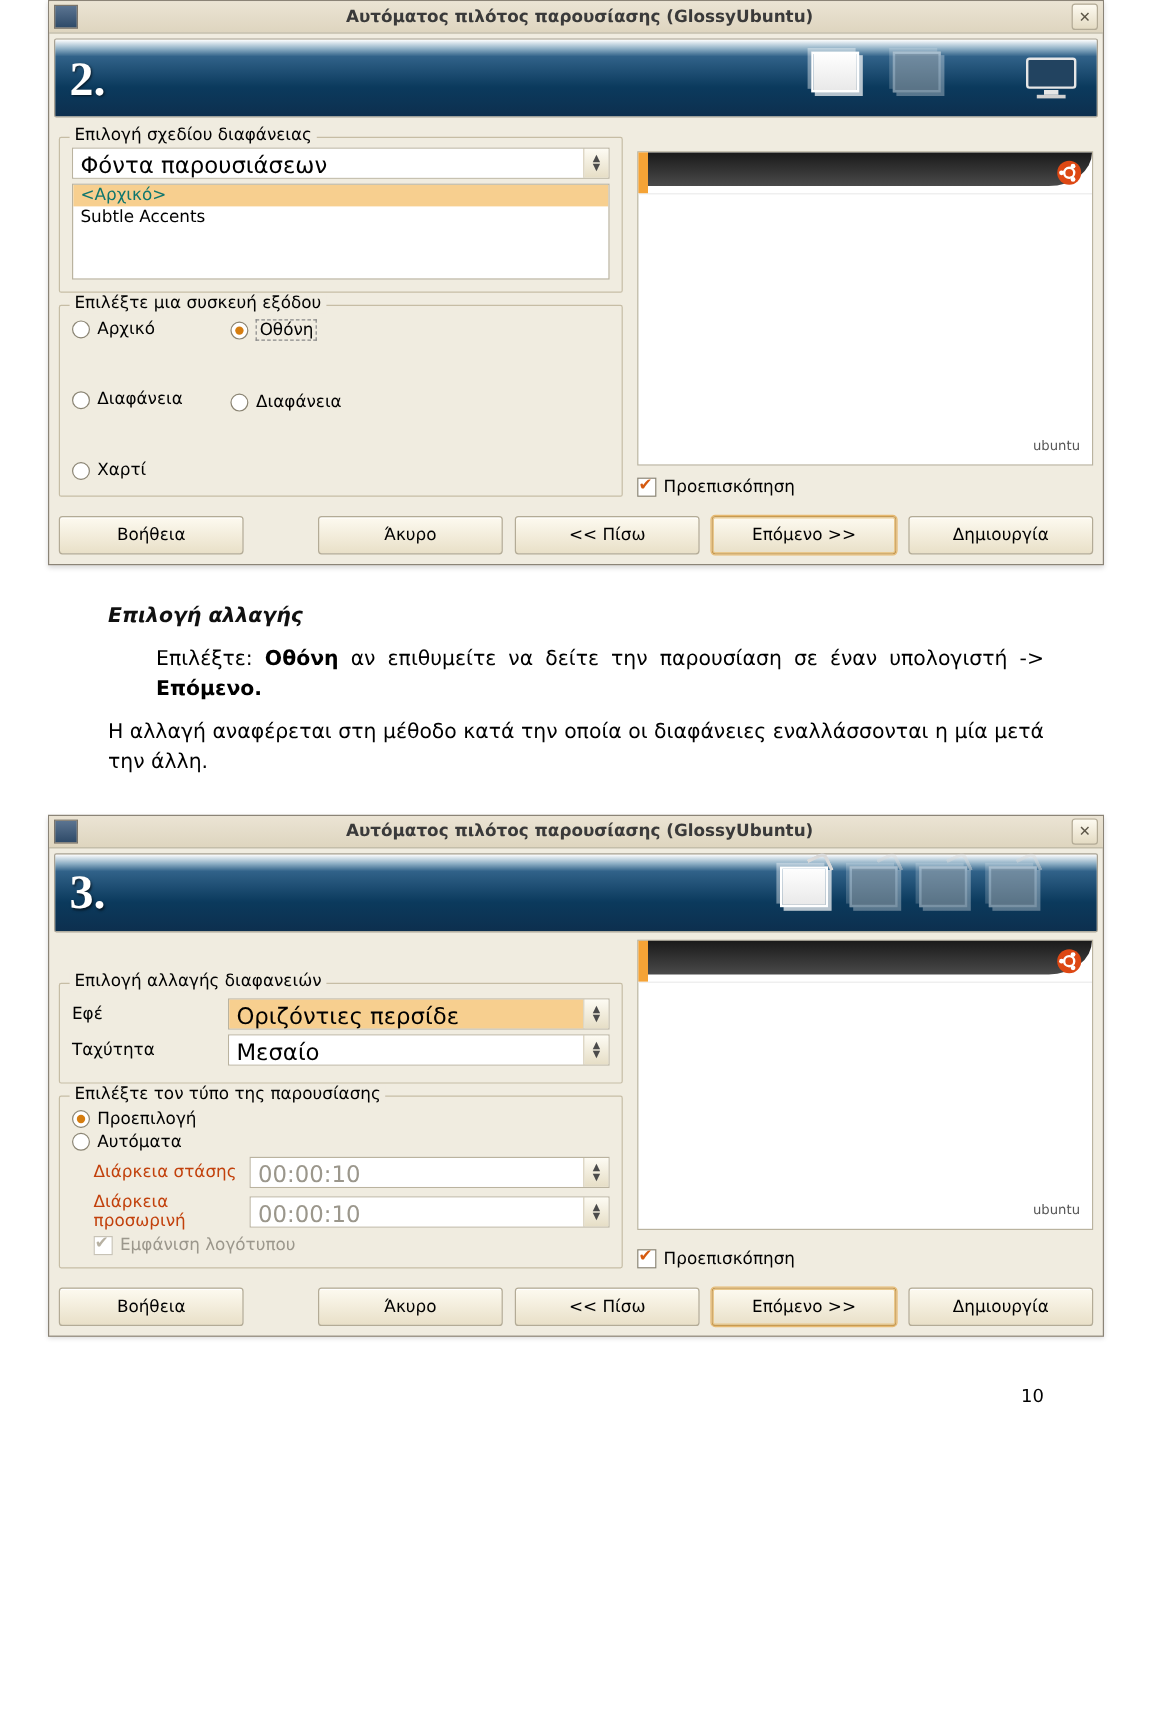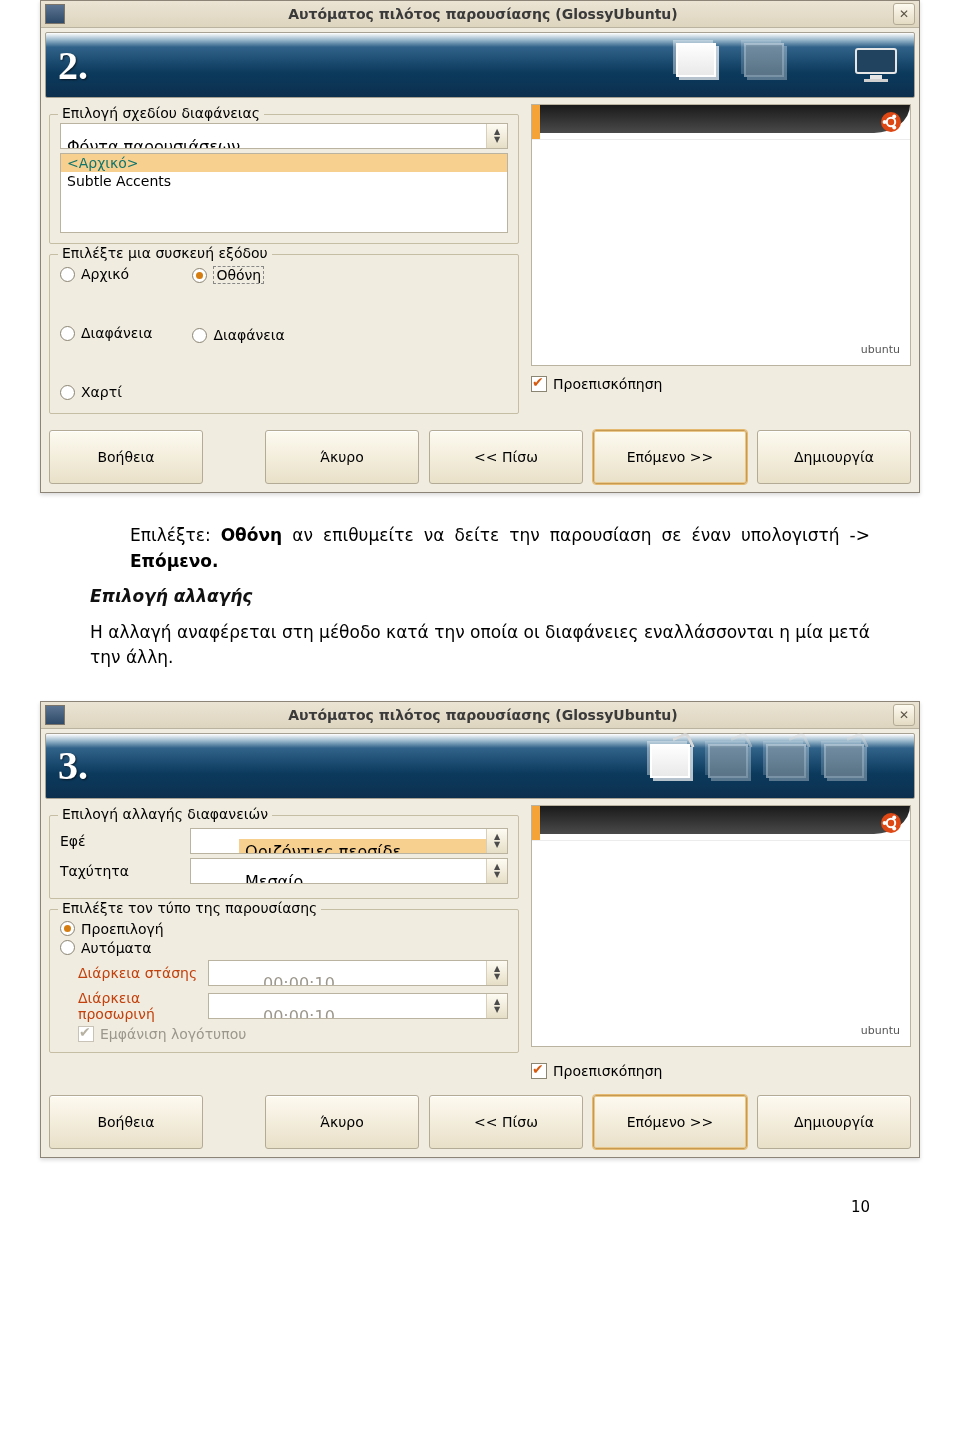--- a/index.html
+++ b/index.html
@@ -115,20 +115,21 @@
   .banner .pc-ico {
     position:absolute; right: 14px; top: 14px;
     width: 46px; height: 36px;
   }
   .banner .pc-ico svg { width:100%; height:100%; }
 
   .win-body {
     display: flex;
     padding: 4px 8px 8px 8px;
     gap: 12px;
+    align-items: flex-end;
   }
   .left-col { flex: 1 1 auto; min-width: 0; }
   .right-col { flex: 0 0 380px; }
 
   
   .groupbox {
     border: 1px solid #c6bda5;
     border-radius: 2px;
     margin-top: 10px;
     padding: 8px 10px 10px 10px;
@@ -147,26 +148,25 @@
   .combo {
     border: 1px solid #bab39f;
     background: #fff;
     height: 24px;
     display: flex;
     align-items: stretch;
   }
   .combo .ctxt {
     flex: 1;
     padding: 3px 6px;
-    font-size: 16px;
+    font-size: 19px;
     color: #000;
     background: #fff;
     white-space: nowrap;
     overflow: hidden;
-    margin-top: 10px;
   }
   .combo.hl .ctxt { background: #f7cf8f; }
   .combo .spin {
     width: 20px;
     border-left: 1px solid #d7cfb8;
     background: linear-gradient(to bottom, #fdfbf3, #e6dec6);
     display: flex;
     flex-direction: column;
     align-items:center;
     justify-content:center;
@@ -214,21 +214,21 @@
   }
   .chk-row .c.on::after {
     content:'✔'; position:absolute; left:0; top:-3px; font-size:14px; color:#d55a10;
   }
   .chk-row.dis { color:#9b978c; }
   .chk-row.dis .c { border-color:#c8c3b6; }
   .chk-row.dis .c.on::after { color:#b7b1a2; }
 
   .row-form { display:flex; align-items:center; gap:10px; margin:4px 0; }
   .row-form .flabel { width: 120px; font-size:14px; }
-  .row-form .combo { flex:1;padding-left:48px; }
+  .row-form .combo { flex:1; }
   .row-form.dis .flabel { color:#c2410c; }
   .row-form.dis .combo .ctxt { color:#9b978c; }
 
   
   .preview {
     border: 1px solid #bab39f;
     height: 260px;
     background: #fff;
     display:flex;
     flex-direction:column;
@@ -283,21 +283,21 @@
   }
   .btn {
     border: 1px solid #b3ab96;
     background: linear-gradient(to bottom, #fdfaf0, #e9e0c8);
     border-radius: 3px;
     height: 30px;
     display:flex;
     align-items:center;
     justify-content:center;
     font-size:14px;
-    padding: 11px 10px;
+    padding: 0 10px;
     min-width: 132px;
     box-shadow: inset 0 1px 0 #fff;
   }
   .btn.emph {
     border: 1px solid #c79a52;
     box-shadow: 0 0 0 1px #e9c78a inset, inset 0 1px 0 #fff;
     position:relative;
   }
   .btn.emph::before{
     content:'';
@@ -422,24 +422,24 @@
       <div class="btn emph">
           <span>Επόμενο &gt;&gt;</span>
         </div>
       <div class="btn">
           <span>Δημιουργία</span>
         </div>
     </div>
   </div>
 
   <div class="doc-text">
+    <div class="para"><span class="ital">Επιλογή αλλαγής</span></div>
     <div class="para" style="margin-left:40px;">
       <span>Επιλέξτε: </span><span class="bld">Οθόνη</span><span> αν επιθυμείτε να δείτε την παρουσίαση σε έναν υπολογιστή -&gt; </span><span class="bld">Επόμενο.</span>
     </div>
-    <div class="para"><span class="ital">Επιλογή αλλαγής</span></div>
     <div class="para">Η αλλαγή αναφέρεται στη μέθοδο κατά την οποία οι διαφάνειες εναλλάσσονται η μία μετά την άλλη.</div>
   </div>
 
   <div class="win">
     <div class="titlebar">
       <span class="ticon"></span>
       <span class="title">Αυτόματος πιλότος παρουσίασης (GlossyUbuntu)</span>
       <span class="closebtn">✕</span>
     </div>
 

